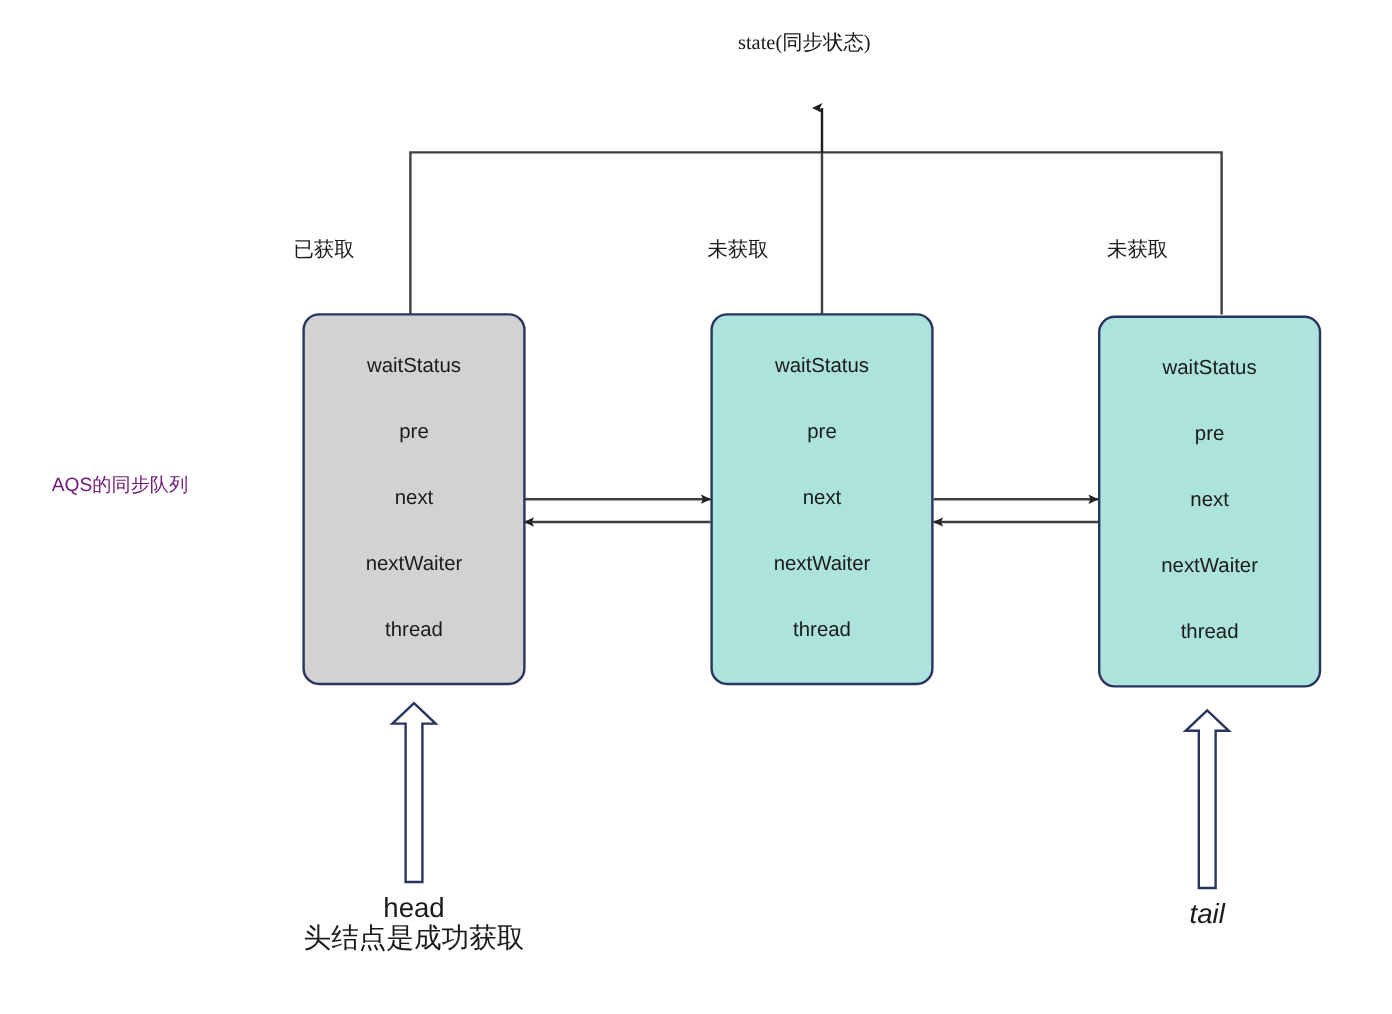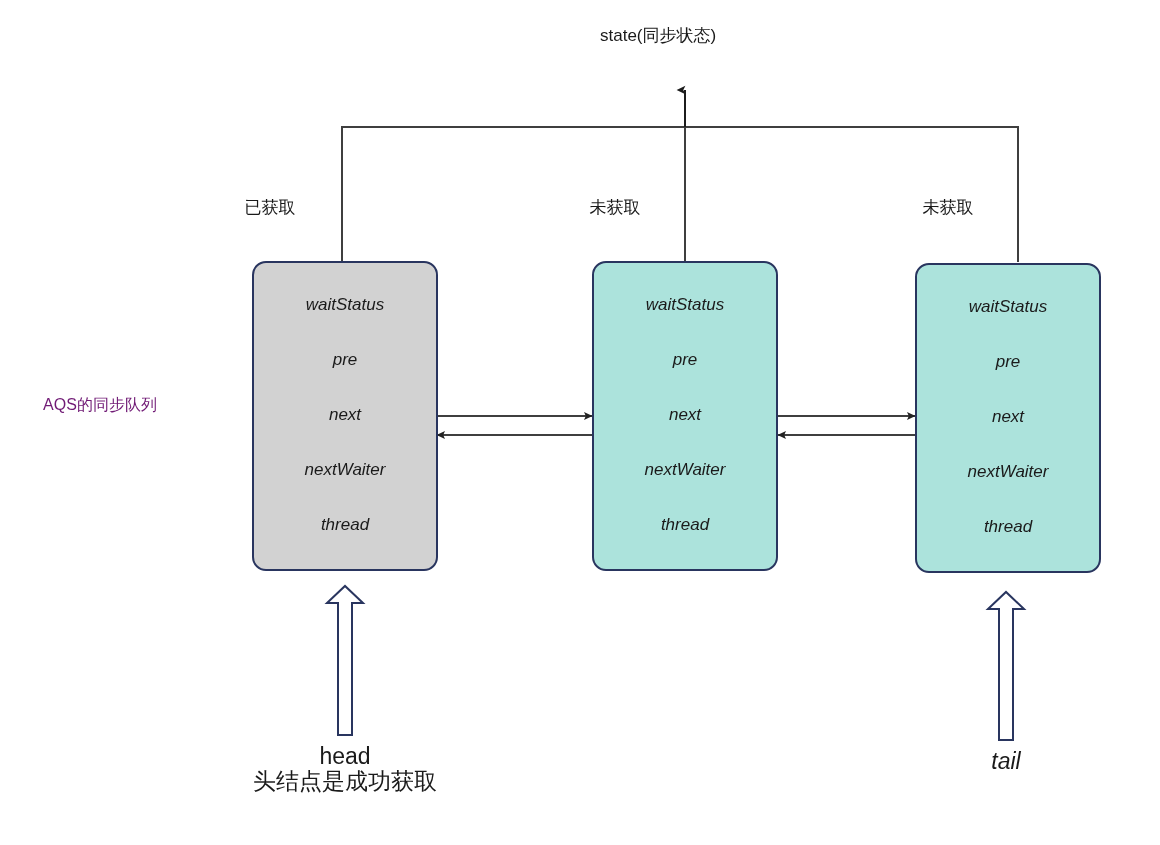--- a/index.html
+++ b/index.html
@@ -36,21 +36,20 @@
     justify-content: space-around;
     align-items: center;
     padding: 14px 0 16px 0;
   }
   .node-box .field {
     font-size: 17px;
     line-height: 20px;
     color: #1a1a1a;
     text-align: center;
     white-space: nowrap;
-    font-style: italic;
   }
   .title-text {
     position: absolute;
     font-size: 17px;
     color: #1a1a1a;
     white-space: nowrap;
   }
   .acq-label {
     position: absolute;
     font-size: 17px;
@@ -108,21 +107,21 @@
 
     <g>
       <path d="M338,735 L338,603 L327,603 L345,586 L363,603 L352,603 L352,735 Z" fill="#ffffff" stroke="#29355f" stroke-width="2" stroke-linejoin="miter"></path>
     </g>
 
     <g>
       <path d="M999,740 L999,609 L988,609 L1006,592 L1024,609 L1013,609 L1013,740 Z" fill="#ffffff" stroke="#29355f" stroke-width="2" stroke-linejoin="miter"></path>
     </g>
   </svg>
 
-  <div class="title-text" style="left:600px; top:24px;">state(同步状态)</div>
+  <div class="title-text" style="left:615px; top:24px;font-family:Liberation Serif, serif;">state(同步状态)</div>
 
   <div class="side-caption" style="left:10px; top:392px; width:180px;">
     <div>AQS的同步队列</div>
   </div>
 
   <div class="acq-label" style="left:200px; top:196px; width:140px;">已获取</div>
 
   <div class="acq-label" style="left:545px; top:196px; width:140px;">未获取</div>
 
   <div class="acq-label" style="left:878px; top:196px; width:140px;">未获取</div>

